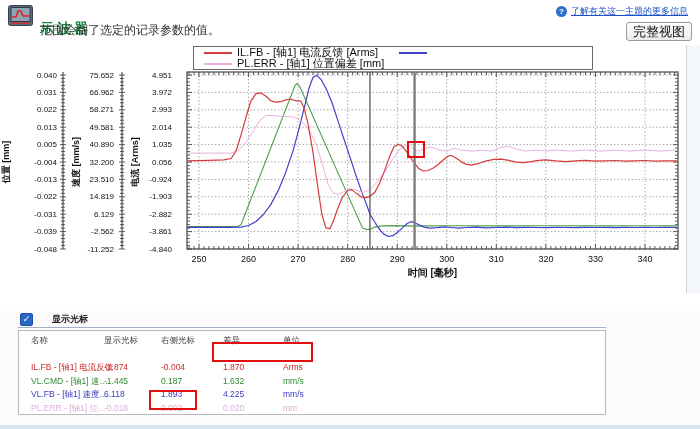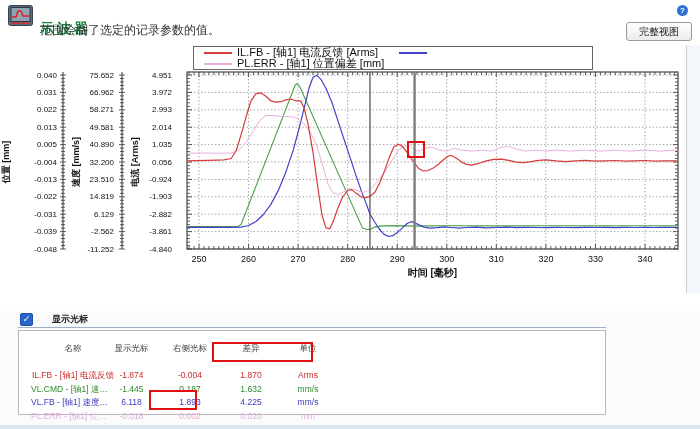--- a/index.html
+++ b/index.html
@@ -7,21 +7,21 @@
           font-family:"Liberation Sans","DejaVu Sans",sans-serif;color:#222;}
   
   .app-icon{position:absolute;left:8px;top:5px;width:27px;height:23px;}
   .page-title{position:absolute;left:40px;top:20px;font-size:14px;font-weight:bold;letter-spacing:3px;color:#15803d;}
   .page-sub{position:absolute;left:40px;top:22px;font-size:12px;color:#333;}
   .help-row{position:absolute;right:12px;top:5px;display:flex;align-items:center;gap:4px;}
   .help-icon{width:11px;height:11px;border-radius:50%;background:#2f6fd0;color:#fff;font-size:8px;font-weight:bold;
              display:flex;align-items:center;justify-content:center;}
   .help-link{font-size:9px;color:#1c50c8;text-decoration:underline;white-space:nowrap;}
   .btn{background:linear-gradient(#fefefe,#ececec);border:1px solid #9a9a9a;border-radius:3px;
-       font-size:10px;color:#111;text-align:center;display:flex;align-items:center;justify-content:center;
+       font-size:13px;color:#111;text-align:center;display:flex;align-items:center;justify-content:center;
        font-family:inherit;white-space:nowrap;}
   .fullview-btn{position:absolute;right:8px;top:22px;width:64px;height:17px;}
   
   .chart-section{position:absolute;left:0;top:45px;width:700px;height:248px;}
   #chart-svg{position:absolute;left:0;top:0;}
   .right-splitter{position:absolute;left:686px;top:0;width:1px;height:248px;background:#cfcfcf;}
   .right-strip{position:absolute;left:687px;top:0;width:13px;height:248px;background:#f3f7fb;}
   .legend{position:absolute;left:193px;top:1px;width:400px;height:24px;border:1px solid #666;background:#fff;
           display:grid;grid-template-columns:1fr 1fr;align-items:center;padding:0 4px;box-sizing:border-box;}
   .legend-item{display:flex;align-items:center;gap:5px;font-size:11px;color:#111;white-space:nowrap;overflow:hidden;}
@@ -33,21 +33,21 @@
   .tab.active{background:#fdfdfd;border:1px solid #c6c6c6;border-bottom:none;border-radius:2px 2px 0 0;}
   
   .bottom{position:absolute;left:0;top:311px;width:700px;height:114px;background:#fbfbfc;}
   .check-row{position:absolute;left:20px;top:2px;display:flex;align-items:center;gap:6px;}
   .checkbox{width:11px;height:11px;background:#2a66c8;border:1px solid #1d4fa8;border-radius:2px;color:#fff;
             font-size:9px;line-height:11px;text-align:center;}
   .check-label{font-size:9px;font-weight:bold;color:#222;margin-left:13px;}
   .check-divider{position:absolute;left:18px;top:16px;width:588px;height:1px;background:#9fb0c8;}
   .table-box{position:absolute;left:18px;top:19px;width:588px;height:85px;background:#fff;border:1px solid #b9b9b9;box-sizing:border-box;}
   .trow{position:absolute;left:0;width:100%;height:13px;font-size:8.5px;white-space:nowrap;}
-  .tcell{position:absolute;top:8px;overflow:hidden;text-overflow:ellipsis;white-space:nowrap;text-align:center;}
+  .tcell{position:absolute;top:0;overflow:hidden;text-overflow:ellipsis;white-space:nowrap;}
   .c-name{left:12px;width:84px;}
   .c-left{left:85px;width:55px;}
   .c-right{left:142px;width:58px;}
   .c-diff{left:204px;width:56px;}
   .c-unit{left:264px;width:50px;}
   .thead{color:#444;}
   .hl{position:absolute;border:2px solid #e01010;background:transparent;pointer-events:none;}
   .hl-diff{left:212px;top:342px;width:97px;height:16px;}
   .hl-plerr{left:149px;top:390px;width:44px;height:16px;}
   .bottom-strip{position:absolute;left:0;top:425px;width:700px;height:4px;background:#d9e6f4;}
@@ -62,20 +62,21 @@
     <rect x="0.5" y="0.5" width="24" height="20" rx="2" fill="#5a6b7c" stroke="#37434f"></rect>
     <rect x="3" y="2.5" width="19" height="14" fill="#8fa3b5"></rect>
     <rect x="3" y="2.5" width="19" height="14" fill="none" stroke="#2e3a46"></rect>
     <polyline points="4,12 8,12 10,6 13,6 15,11 21,11" fill="none" stroke="#d22" stroke-width="1.6"></polyline>
     <rect x="4" y="17.5" width="17" height="1.5" fill="#c33"></rect>
   </svg>
   <div class="page-title">示波器</div>
   <div class="page-sub">范围绘制了选定的记录参数的值。</div>
   <div class="help-row">
     <div class="help-icon">?</div>
+    <a class="help-link">了解有关这一主题的更多信息</a>
   </div>
   <div class="btn fullview-btn">完整视图</div>
 
   <div class="chart-section">
     <svg id="chart-svg" width="700" height="248" viewBox="0 0 700 248">
         <clipPath id="pc">
           <rect x="187.5" y="27.5" width="490" height="176"></rect>
         </clipPath>
         <line x1="187" y1="30" x2="678" y2="30" stroke="#a8a8a8" stroke-width="1" stroke-dasharray="1.5 2"></line>
         <line x1="187" y1="47.4" x2="678" y2="47.4" stroke="#a8a8a8" stroke-width="1" stroke-dasharray="1.5 2"></line>

